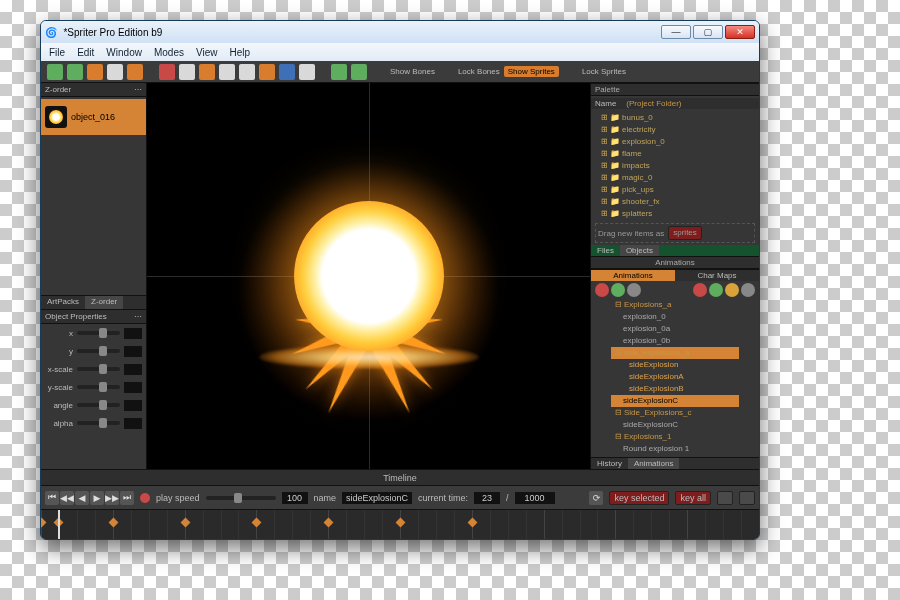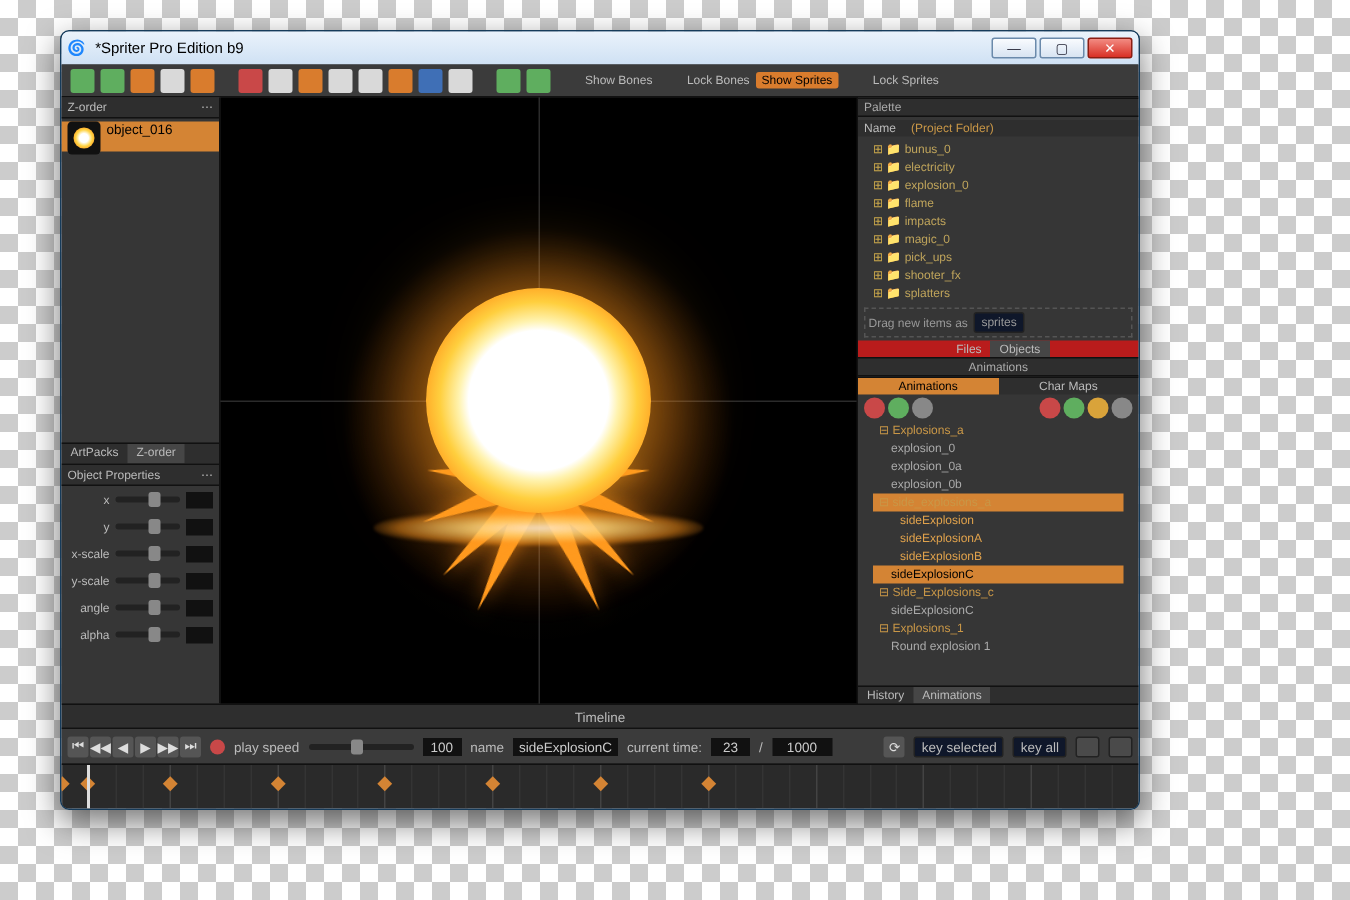--- a/index.html
+++ b/index.html
@@ -25,21 +25,21 @@
   .app { flex:1; display:flex; flex-direction:column; background:#2b2b2b; color:#bbb; font-size:9px; }
   .toolbar { height:22px; background:#3b3b3b; border-bottom:1px solid #111; display:flex; align-items:center; gap:4px; padding:0 6px; }
   .tbtn { width:16px; height:16px; border-radius:2px; }
   .tg { background:#5fae5f; } .to { background:#d97c2d; } .tr { background:#c94848; } .tw { background:#d9d9d9; } .tb { background:#3f6fb6; }
   .tlbl { font-size:8px; margin-left:19px; }
   .chip { font-size:8px; background:#d97c2d; color:#000; padding:1px 4px; border-radius:2px; }
   .middle { flex:1; display:flex; min-height:0; }
   .leftcol { width:106px; background:#363636; border-right:1px solid #111; display:flex; flex-direction:column; }
   .phead { height:14px; font-size:8px; background:#2e2e2e; padding:0 4px; display:flex; align-items:center; justify-content:space-between; border-bottom:1px solid #111;}
   .zlist { flex:1 0 auto; padding:2px 0; }
-  .zitem { display:flex; gap:4px; height:20px; padding:0 4px; }
+  .zitem { display:flex; align-items:center; gap:4px; height:36px; padding:0 4px; }
   .zitem.sel { background:#d48434; color:#000; }
   .thumb { width:22px; height:22px; border-radius:3px; background:#111; display:flex; align-items:center; justify-content:center; }
   .sun { width:14px; height:14px; border-radius:50%; background:radial-gradient(circle,#fff 30%,#ffd445 55%,#ff9a1f 80%); }
   .burst { width:18px; height:12px;
     background:radial-gradient(circle at 50% 80%, #fff2b0 10%, #ffae21 40%, transparent 42%),
                radial-gradient(circle at 50% 100%, #ffae21 50%, transparent 51%); }
   .glow { width:14px; height:14px; border-radius:50%; background:radial-gradient(circle,#ffb348 10%,rgba(255,120,30,.3) 60%,transparent 70%); }
   .tabs2 { display:flex; height:14px; font-size:8px; background:#2e2e2e; border-top:1px solid #111;}
   .tabs2 div { padding:1px 6px; }
   .tabs2 .act { background:#464646; }
@@ -58,72 +58,80 @@
   .fx-core { position:absolute; left:50%; top:50%; width:150px; height:150px; transform:translate(-50%,-50%); border-radius:50%;
     background:radial-gradient(circle,#ffffff 44%,#fff3b0 50%,#ffcf3e 62%,#ff9b1e 76%, rgba(255,120,20,0) 84%);
     box-shadow:0 0 50px 12px rgba(255,160,30,.5);}
   .spike { position:absolute; left:50%; top:63%; width:0; height:0; transform-origin:top center;
     border-left:10px solid transparent; border-right:10px solid transparent; border-top:80px solid #ff9a1f;
     filter:drop-shadow(0 0 6px rgba(255,140,20,.6)); }
   .ground { position:absolute; left:50%; top:68%; width:220px; height:24px; transform:translateX(-50%);
     background:radial-gradient(ellipse at center, rgba(255,255,255,.9) 0%, rgba(255,220,130,.8) 30%, rgba(255,150,30,.5) 60%, transparent 75%);
     border-radius:50%/60%; filter:blur(1px);}
 
-  .rightcol { width:187px; background:#363636; display:flex; flex-direction:column; font-size:8px; }
+  .rightcol { width:168px; background:#363636; display:flex; flex-direction:column; font-size:8px; }
   .rsec { border-top:1px solid #111; padding:2px 4px; }
   .rhd { background:#2e2e2e; padding:1px 4px; font-size:8px; color:#aaa; border-top:1px solid #111; border-bottom:1px solid #111;}
   .rrow { display:flex; gap:4px; align-items:center; margin:2px 0; }
   .sq { width:16px; height:14px; background:#4a4a4a; border:1px solid #222; border-radius:2px; }
   .tree { max-height:110px; overflow:hidden; padding:1px 0;}
   .tline { padding:0 2px 0 10px; line-height:12px; color:#bfa45b; white-space:nowrap;}
   .tline::before { content:"⊞ 📁 "; color:#caa84b; }
   .tline.file::before { content:"   "; }
   .tline.file { color:#9aa; padding-left:16px; }
   .drag { border:1px dashed #555; padding:2px; margin:2px 4px; color:#999; display:flex; gap:4px; align-items:center;}
-  .tab3 { display:flex; background:#b91c1c;justify-content:center;} .tab3 div { padding:1px 6px;} .tab3 .act{ background:#464646;}
+  .tab3 { display:flex; background:#14532d;} .tab3 div { padding:1px 6px;} .tab3 .act{ background:#464646;}
   .animhd { display:flex; background:#2e2e2e; border-top:1px solid #111;} .animhd div{ flex:1; text-align:center; padding:1px 0;} .animhd .act{background:#d48434;color:#000;}
   .icorow { display:flex; gap:2px; padding:2px 4px; } .ic { width:14px; height:14px; border-radius:7px;} .icR{background:#c94848;} .icG{background:#5fae5f;} .icY{background:#d9a33a;} .icB{background:#888;}
-  .animlist { flex:1 1 auto; overflow:hidden; padding:0 10px;}
+  .animlist { flex:1 1 auto; overflow:hidden; padding:0 20px;}
   .aline { line-height:12px; padding:0 2px 0 12px; color:#aaa;}
   .aline.sel { background:#d48434; color:#000; }
   .aline.grp { color:#c99747; padding-left:4px;}
   .aline.sub { color:#e0a24c; padding-left:18px; }
   .btabs { display:flex; background:#2e2e2e; border-top:1px solid #111;} .btabs div{padding:1px 6px;} .btabs .act{background:#464646;}
 
   .timeline { height:16px; background:#2e2e2e; border-top:1px solid #111; text-align:center; line-height:16px;}
   .tlbar { height:24px; background:#3b3b3b; border-top:1px solid #111; display:flex; align-items:center; gap:6px; padding:0 4px;}
   .play { display:flex; gap:1px;} .pk{width:14px;height:14px;background:#555;color:#ddd;font-size:9px;display:flex;align-items:center;justify-content:center;border-radius:2px;}
   .field { background:#111; color:#ccc; padding:0 3px; height:12px; line-height:12px; min-width:26px; text-align:center;}
   .hslider { width:70px; height:4px; background:#222; border-radius:2px; position:relative;}
   .hslider::after{content:"";position:absolute;left:40%;top:-3px;width:8px;height:10px;background:#888;border-radius:2px;}
   .ruler { height:30px; background:#2a2a2a; border-top:1px solid #111; position:relative;}
   .ruler .line{position:absolute;top:0;bottom:0;width:1px;background:#555;}
   .ruler .key{position:absolute;top:9px;width:7px;height:7px;background:#d48434;transform:rotate(45deg);}
   .ruler .head{position:absolute;top:0;bottom:0;width:2px;background:#ddd;}
-  .kbtn { background:#0f172a; border:1px solid #222; padding:0 4px; height:14px; line-height:12px; border-radius:2px; }
+  .kbtn { background:#7f1d1d; border:1px solid #222; padding:0 4px; height:14px; line-height:12px; border-radius:2px; }
 </style>
 </head>
 <body>
 
 <div class="checker"></div>
 
 <div class="win7">
 
   <div class="titlebar">
     <span>🌀</span>
     <span>*Spriter Pro Edition b9</span>
     <span class="spacer"></span>
     <span class="spacer"></span>
     <div class="winbtns">
       <div class="wb">—</div>
       <div class="wb">▢</div>
       <div class="wb close">✕</div>
     </div>
   </div>
 
+  <div class="menubar">
+    <span>File</span>
+    <span>Edit</span>
+    <span>Window</span>
+    <span>Modes</span>
+    <span>View</span>
+    <span>Help</span>
+  </div>
 
   <div class="app">
     <div class="toolbar">
       <div class="tbtn tg"></div>
       <div class="tbtn tg"></div>
       <div class="tbtn to"></div>
       <div class="tbtn tw"></div>
       <div class="tbtn to"></div>
       <div style="width:8px"></div>
       <div class="tbtn tr"></div>

